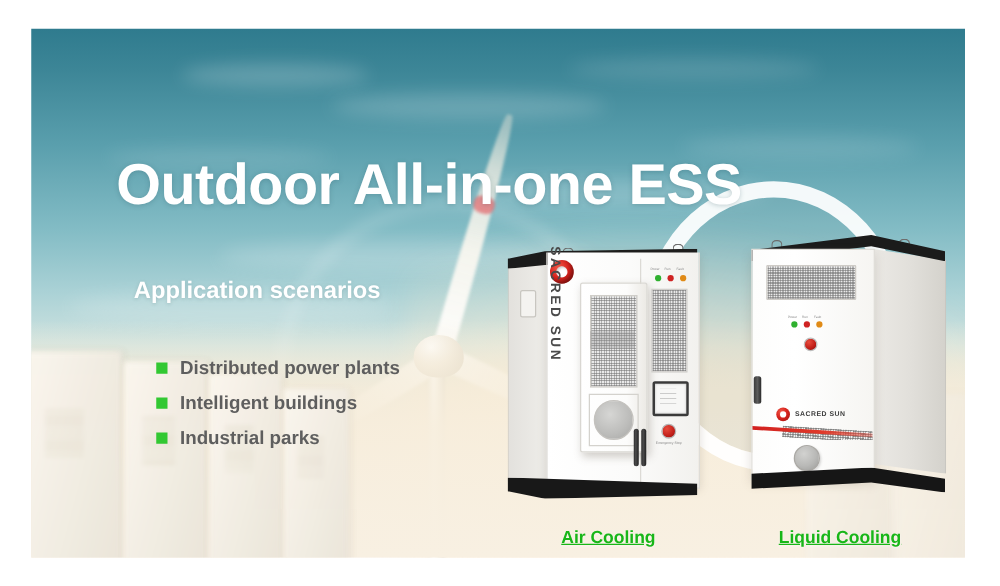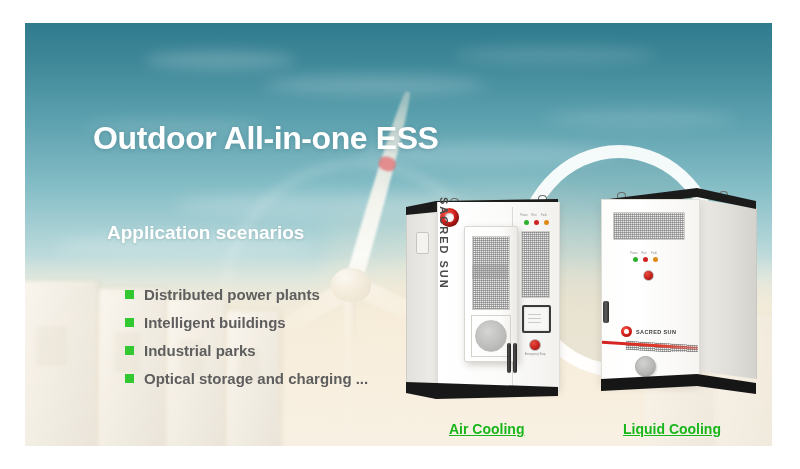--- a/index.html
+++ b/index.html
@@ -200,21 +200,21 @@
     border-radius: 50%;
     border: 9px solid rgba(255,255,255,0.16);
     filter: blur(5px);
   }
 
   
   #headline {
     position: absolute;
     left: 68px;
     top: 97px;
-    font-size: 32px;
+    font-size: 46px;
     font-weight: bold;
     color: #ffffff;
     letter-spacing: -0.4px;
     white-space: nowrap;
     text-shadow: 0 1px 4px rgba(40,80,90,0.25);
   }
   #subhead {
     position: absolute;
     left: 82px;
     top: 199px;
@@ -742,23 +742,19 @@
         <span class="txt">Distributed power plants</span>
       </li>
       <li>
         <span class="bullet"></span>
         <span class="txt">Intelligent buildings</span>
       </li>
       <li>
         <span class="bullet"></span>
         <span class="txt">Industrial parks</span>
       </li>
-      <li>
-        <span class="bullet"></span>
-        <span class="txt">Optical storage and charging ...</span>
-      </li>
     </ul>
 
     <div class="caption" id="cap-air">Air Cooling</div>
     <div class="caption" id="cap-liquid">Liquid Cooling</div>
 
   </div>
 </div>
 
 </body></html>

